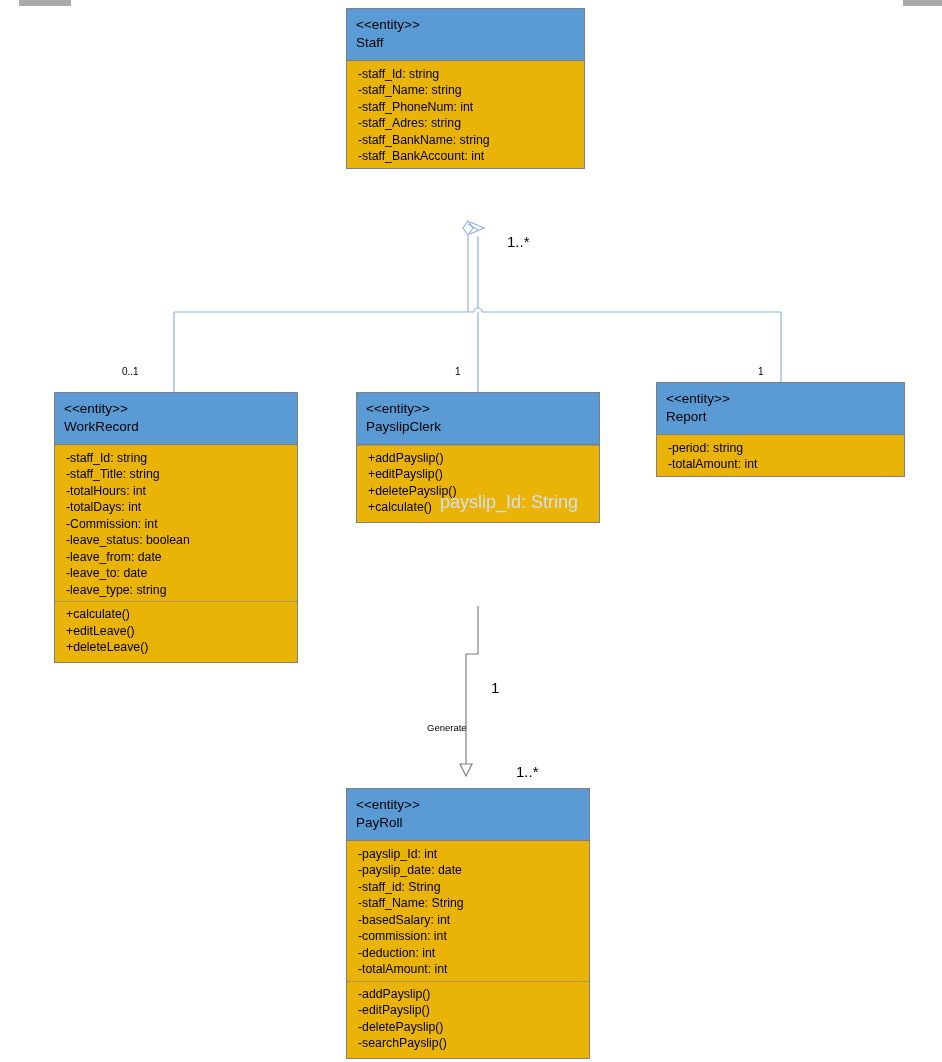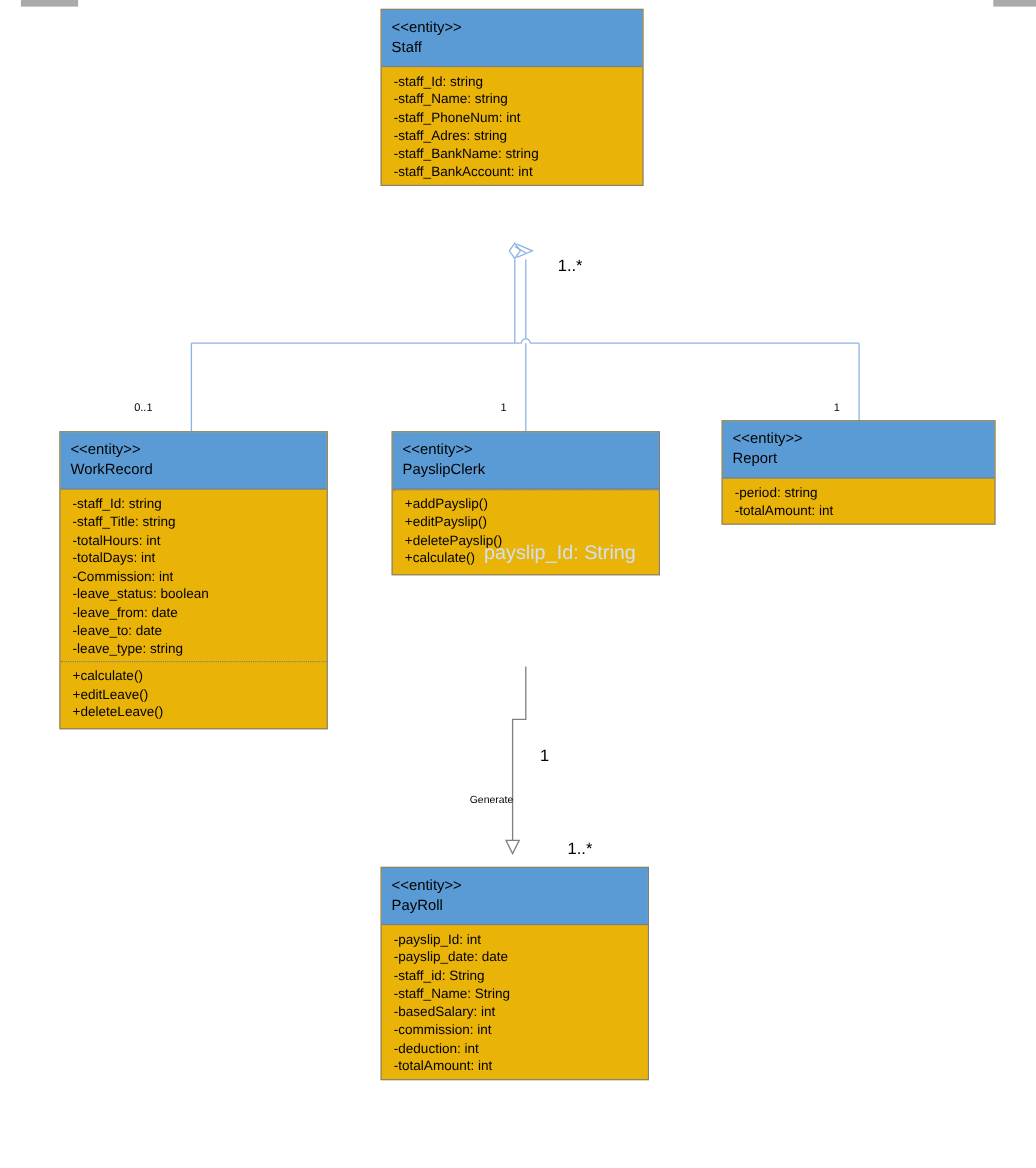--- a/index.html
+++ b/index.html
@@ -199,15 +199,21 @@
     <div class="uml-section attrs">
       <span class="uml-member">-payslip_Id: int</span>
       <span class="uml-member">-payslip_date: date</span>
       <span class="uml-member">-staff_id: String</span>
       <span class="uml-member">-staff_Name: String</span>
       <span class="uml-member">-basedSalary: int</span>
       <span class="uml-member">-commission: int</span>
       <span class="uml-member">-deduction: int</span>
       <span class="uml-member">-totalAmount: int</span>
     </div>
+    <div class="uml-section ops">
+      <span class="uml-member">-addPayslip()</span>
+      <span class="uml-member">-editPayslip()</span>
+      <span class="uml-member">-deletePayslip()</span>
+      <span class="uml-member">-searchPayslip()</span>
+    </div>
   </div>
 
 </div>
 
 </body></html>

